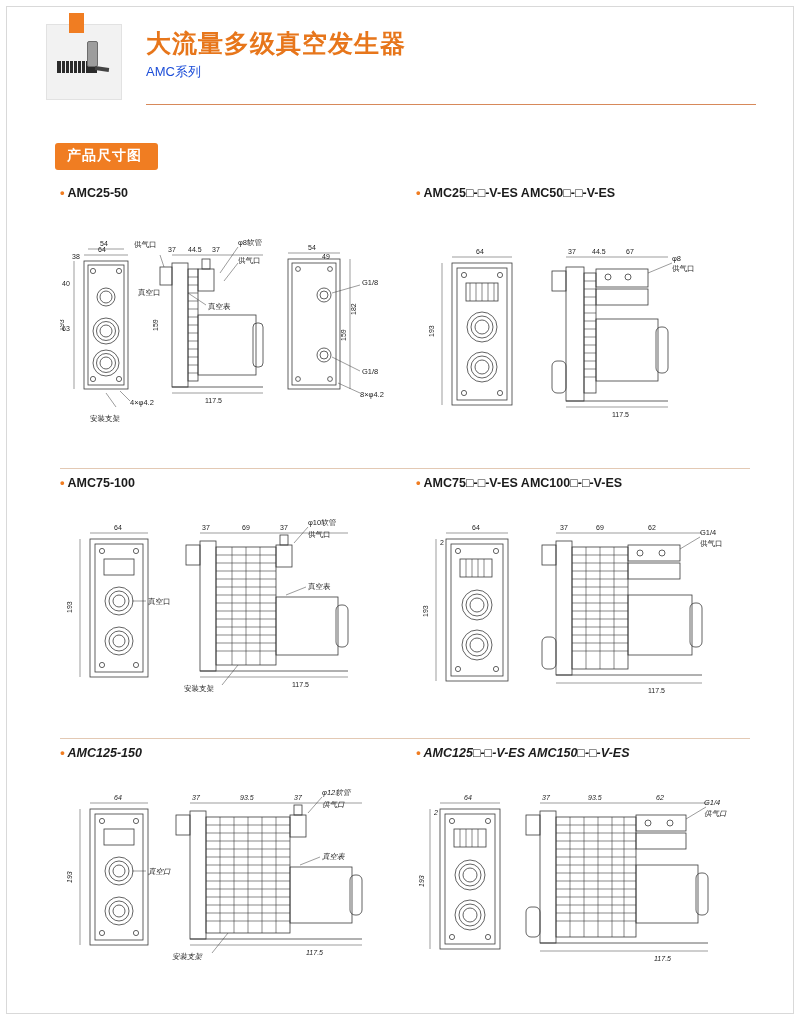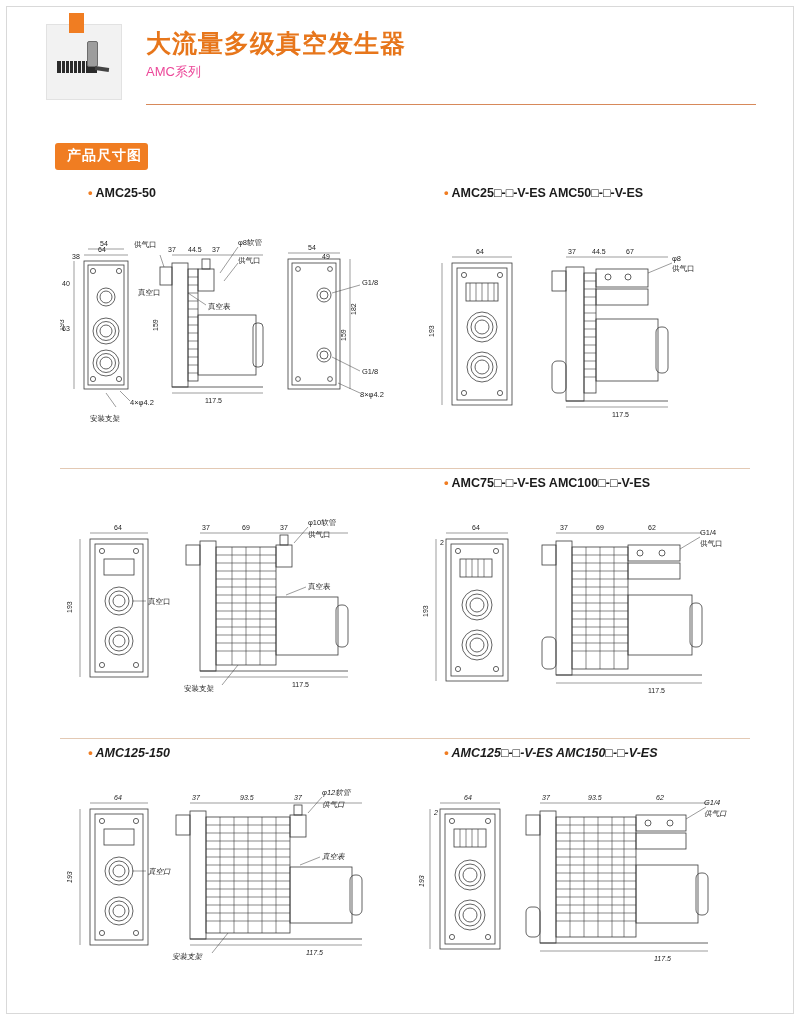--- a/index.html
+++ b/index.html
@@ -89,21 +89,21 @@
   }
   .title-main {
     color: #e7761b;
     font-size: 25px;
     font-weight: bold;
     letter-spacing: 1px;
     line-height: 30px;
   }
   .title-sub {
     margin-top: 6px;
-    color: #ec4899;
+    color: #1d4ed8;
     font-size: 13px;
     line-height: 16px;
   }
   .header-rule {
     position: absolute;
     left: 100px;
     top: 86px;
     width: 610px;
     height: 1px;
     background: #d7895a;
@@ -111,21 +111,21 @@
 
   
   .section-tag {
     position: absolute;
     left: 55px;
     top: 143px;
     background: #f07d22;
     color: #ffffff;
     font-size: 14px;
     font-weight: bold;
-    padding: 4px 6px 5px 12px;
+    padding: 4px 16px 5px 12px;
     border-radius: 3px;
     letter-spacing: 1px;
   }
 
   
   .row {
     position: absolute;
     left: 60px;
     width: 690px;
   }
@@ -149,21 +149,20 @@
     height: 100%;
   }
   .col-left { left: 0; width: 340px; }
   .col-right { left: 356px; width: 340px; }
 
   .item-title {
     font-size: 12.5px;
     font-weight: bold;
     color: #1b1b1b;
     white-space: nowrap;
-    margin-left: 28px;
   }
   .item-title .bullet {
     color: #f07d22;
     font-size: 13px;
     margin-right: 3px;
   }
   .drawing {
     position: absolute;
     left: 0;
     top: 26px;
@@ -409,20 +408,23 @@
           </g>
         </svg>
       </div>
     </div>
   </div>
   <div class="row-sep sep-1"></div>
 
   <div class="row row-2">
 
     <div class="col col-left">
+      <div class="item-title">
+        <span class="bullet">•</span><span>AMC75-100</span>
+      </div>
       <div class="drawing">
         <svg width="340" height="230" viewBox="0 0 340 230">
           <g fill="none" stroke="#3b3b3b" stroke-width="0.8">
 
             <rect x="30" y="38" width="58" height="138"></rect>
             <rect x="35" y="43" width="48" height="128"></rect>
             <circle cx="42" cy="50" r="2.6"></circle>
             <circle cx="76" cy="50" r="2.6"></circle>
             <circle cx="42" cy="164" r="2.6"></circle>
             <circle cx="76" cy="164" r="2.6"></circle>

